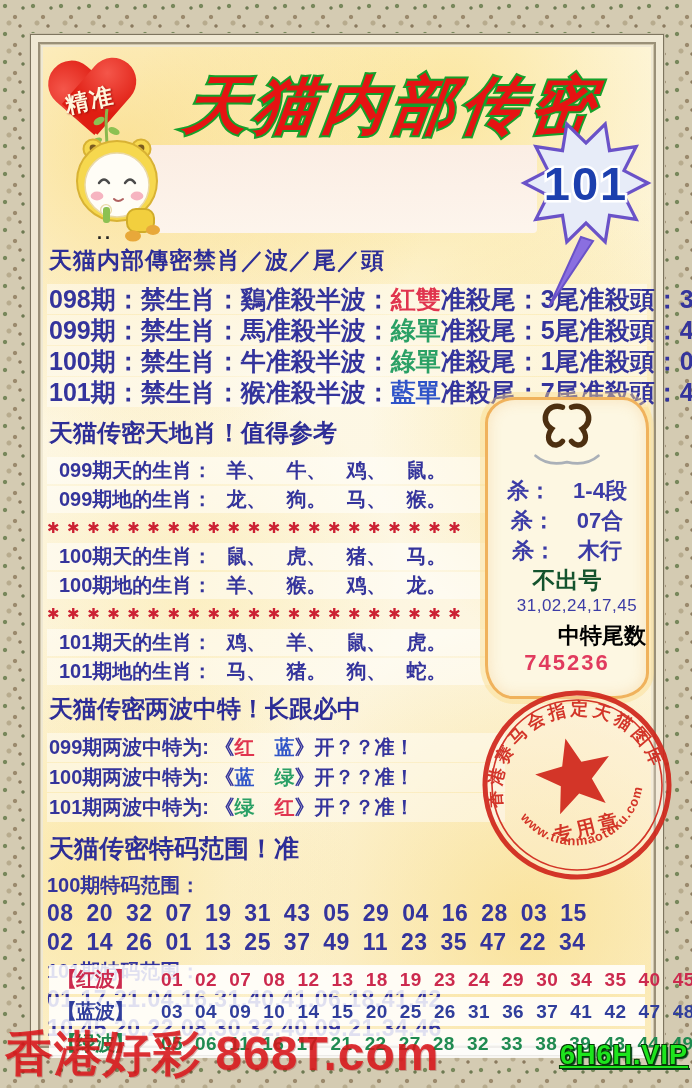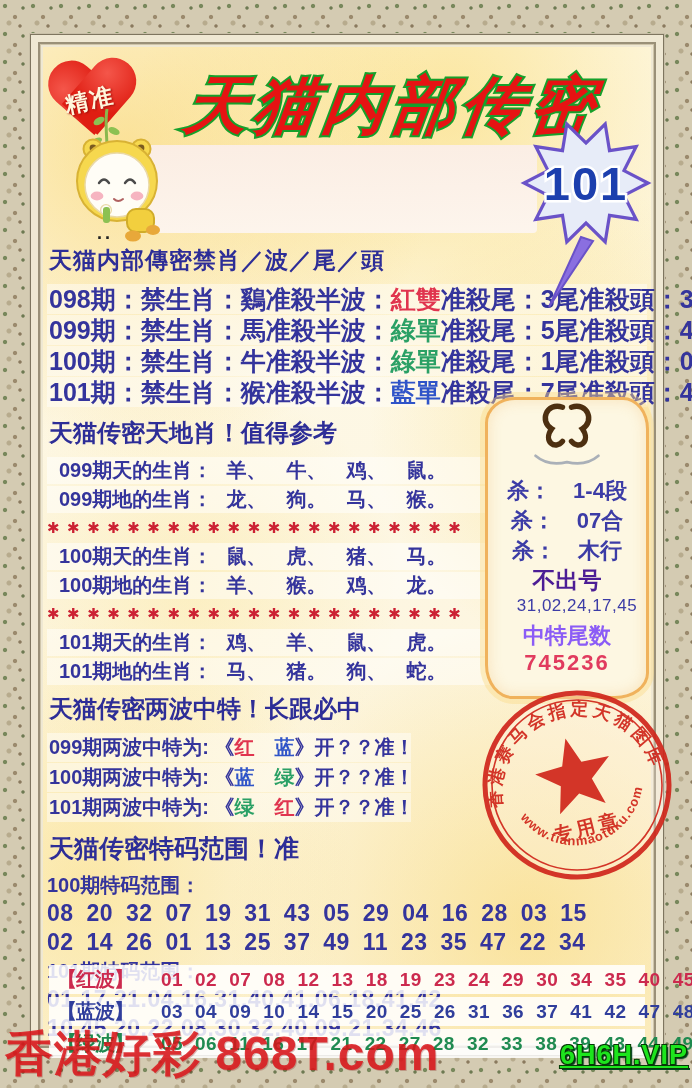--- a/index.html
+++ b/index.html
@@ -64,21 +64,21 @@
   .s2-h{font-size:24px;margin:0 0 8px 2px;}
   .zrow{
     display:flex;color:#34349c;font-size:20px;font-weight:700;line-height:27px;
     background:rgba(255,255,255,.5);margin-bottom:2px;padding-left:12px;white-space:pre;
   }
   .zrow .zval{margin-left:14px;}
   .sep{
     color:#cc2133;font-size:15px;font-weight:900;letter-spacing:7.5px;
     line-height:25px;margin:2px 0 3px 0;white-space:nowrap;overflow:hidden;
   }
-  .s3{width:364px;margin-top:8px;}
+  .s3{width:458px;margin-top:8px;}
   .s3-h{font-size:24px;margin:0 0 8px 2px;}
   .wrow{
     color:#34349c;font-size:20px;font-weight:700;line-height:29px;white-space:pre;
     background:rgba(255,255,255,.45);margin-bottom:1px;padding-left:2px;
   }
   .s4{margin-top:10px;}
   .s4-h{font-size:25px;margin:0 0 6px 2px;}
   .rlabel{color:#34349c;font-size:20px;font-weight:700;line-height:28px;}
   .rline{color:#34349c;font-size:23px;font-weight:700;line-height:29px;letter-spacing:.5px;word-spacing:6px;white-space:nowrap;}
   .cwaves{position:absolute;left:6px;right:6px;top:918px;z-index:2;}
@@ -90,23 +90,23 @@
   .cwnums{font-size:19px;word-spacing:6.5px;letter-spacing:.4px;}
   .scroll{
     position:absolute;right:2px;top:350px;width:158px;height:296px;z-index:2;
     background:#fdf7e2;border:3px solid #f0b25c;
     border-radius:30px 26px 34px 28px / 26px 32px 26px 34px;
     box-shadow:0 0 0 5px rgba(250,220,140,.45), inset 0 0 14px rgba(240,180,90,.3);
     text-align:center;
   }
   .tips-title{color:#e8486b;font-size:22px;font-weight:900;letter-spacing:2px;margin-top:2px;}
   .tips-line{color:#3c3ca6;font-size:22px;font-weight:900;line-height:30px;}
-  .tips-noshow{color:#4c1d95;font-size:23px;font-weight:900;line-height:28px;}
+  .tips-noshow{color:#14532d;font-size:23px;font-weight:900;line-height:28px;}
   .tips-nums{color:#3c3ca6;font-size:17px;font-weight:400;line-height:24px;letter-spacing:.5px;margin-left:20px;}
-  .tips-tail-label{color:#8b5cf6;font-size:22px;font-weight:900;line-height:28px;margin-top:4px;}
+  .tips-tail-label{color:#000000;font-size:22px;font-weight:900;line-height:28px;margin-top:4px;text-align:right;}
   .tips-tail-nums{color:#e13b5e;font-size:22px;font-weight:900;line-height:26px;letter-spacing:2px;}
   .seal{position:absolute;right:-26px;top:638px;width:200px;height:205px;z-index:3;pointer-events:none;opacity:.92;}
   .wm-left{
     position:absolute;left:5px;top:1022px;z-index:10;
     color:rgba(219,21,26,.85);font-size:48px;font-weight:900;letter-spacing:1px;white-space:nowrap;
     text-shadow:1px 1px 0 rgba(120,0,0,.25);
   }
   .wm-right{
     position:absolute;right:4px;top:1040px;z-index:10;
     color:#1de51d;font-size:27px;font-weight:900;letter-spacing:1px;

